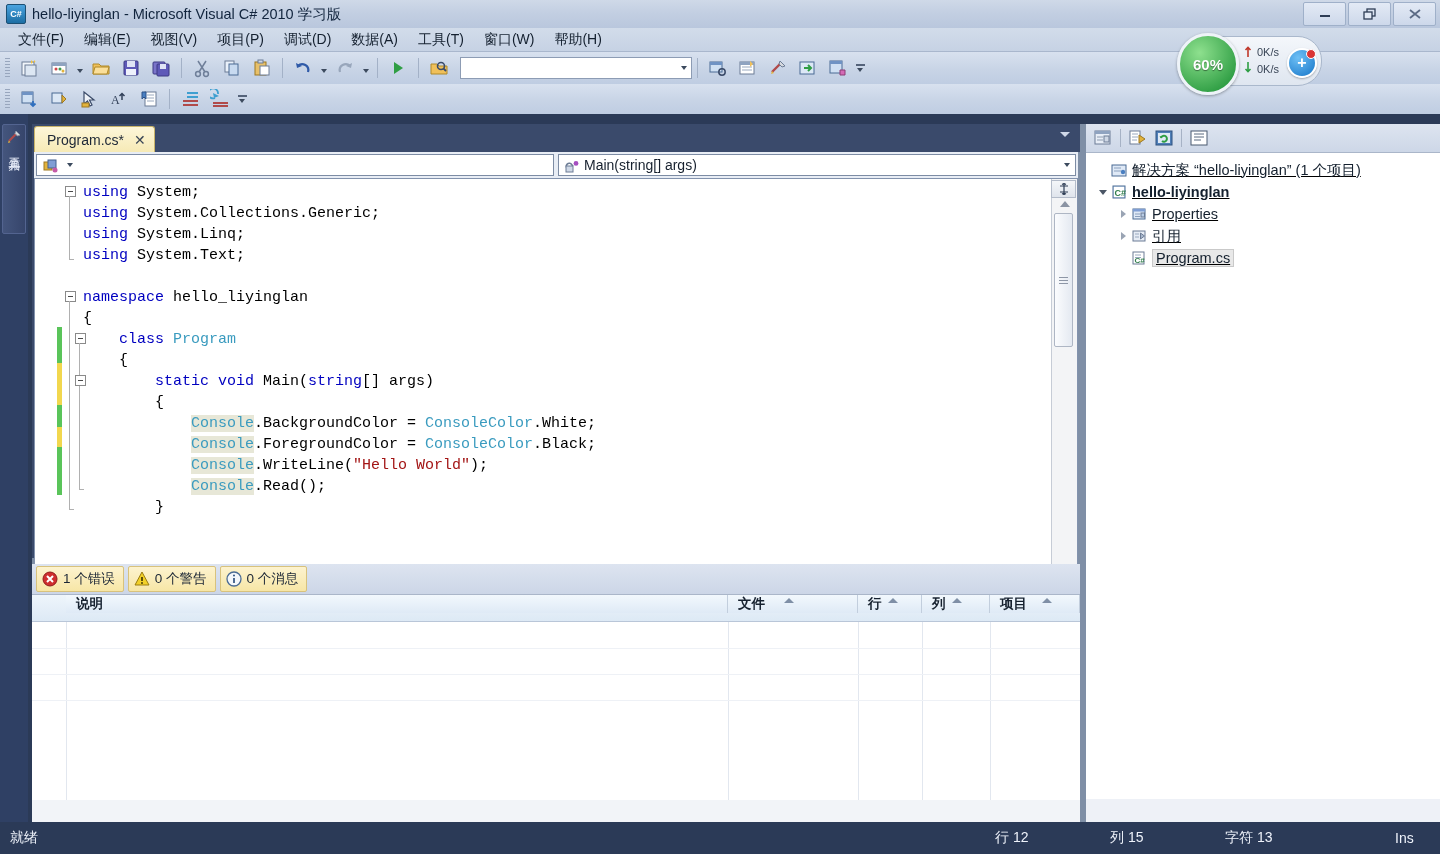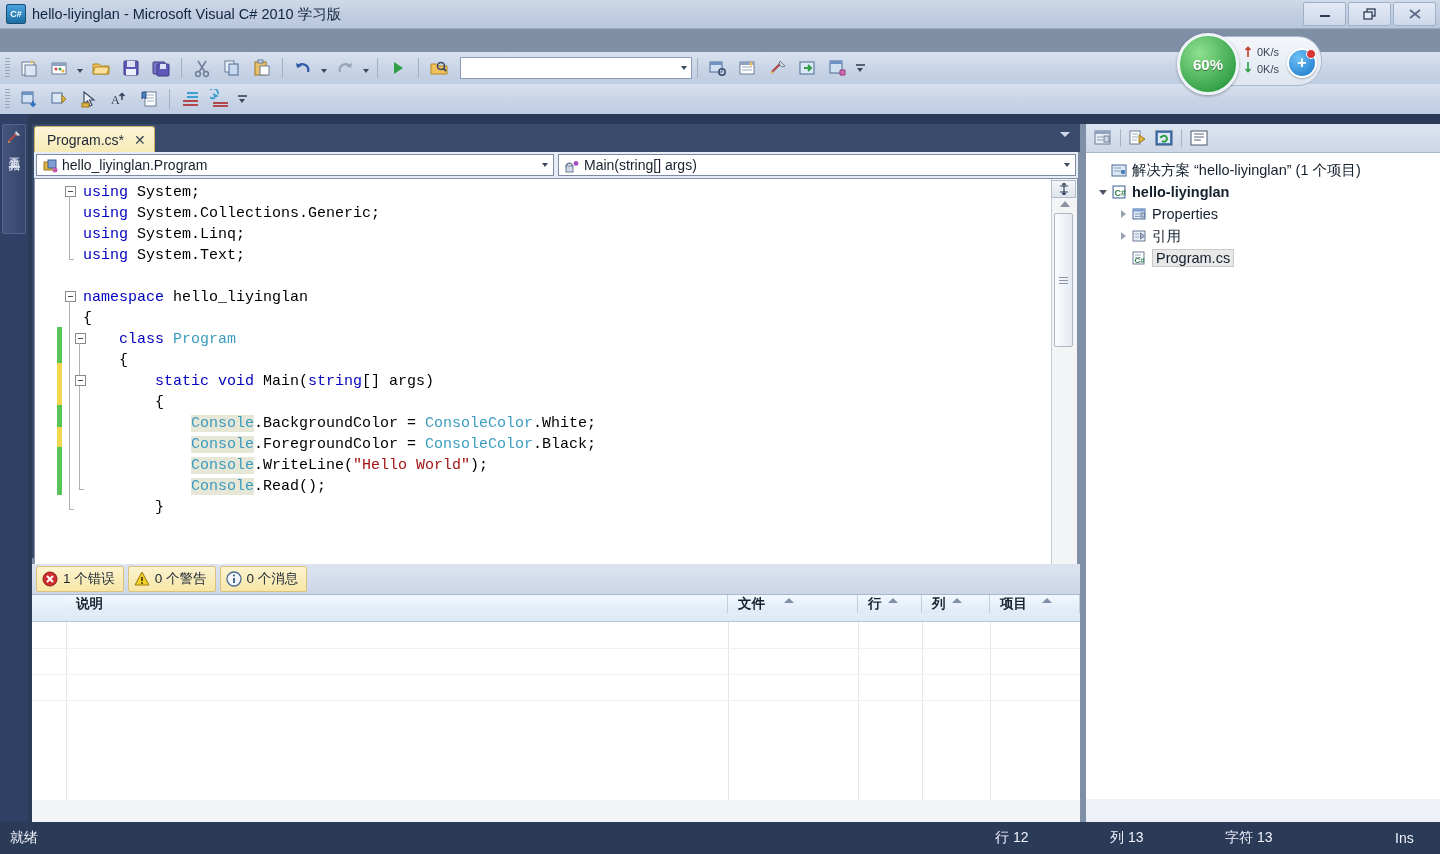--- a/index.html
+++ b/index.html
@@ -277,21 +277,21 @@
   }
   .panel-title-text { font-size: 14px; color: #fff; flex: 1; white-space: nowrap; }
   .panel-ctl { width: 18px; display: flex; align-items: center; justify-content: center; }
   .solexp-toolbar {
     height: 28px; background: linear-gradient(180deg,#dde4f0,#cdd7e7);
     border-bottom: 1px solid #aab6c9;
     display: flex; align-items: center; padding-left: 4px;
   }
   .se-btn { width: 26px; height: 24px; display:flex;align-items:center;justify-content:center;}
   .se-sep { width:1px;height:18px;background:#a6b2c5;margin:0 4px;}
-  .tree { background: #fff; height: 646px; padding-top: 6px; box-sizing: border-box; }
+  .tree { background: #fff; height: 646px; padding-top: 6px; box-sizing: border-box; text-decoration: underline; }
   .tnode { display:flex; align-items:center; height: 22px; padding-left: 6px; }
   .tnode .exp {
     width: 14px; display:flex; align-items:center; justify-content:center;
   }
   .tri-r { width:0;height:0;border-top:4px solid transparent;border-bottom:4px solid transparent;border-left:5px solid #9aa4b4;}
   .tri-d { width:0;height:0;border-left:4px solid transparent;border-right:4px solid transparent;border-top:5px solid #4b5666;}
   .tnode .ticon { width: 18px; display:flex;align-items:center;justify-content:center;margin-right: 4px;}
   .tnode .tlabel { font-size: 14.5px; color: #14202e; white-space: nowrap;}
   .tnode .tlabel.bold { font-weight: bold; }
   .tnode.sel .tlabel { background:#e8e8e8; border:1px solid #c9c9c9; padding: 0 3px; }
@@ -370,20 +370,31 @@
         </svg>
       </div>
       <div class="win-btn">
         <svg width="14" height="12">
           <path d="M2 2 L12 10 M12 2 L2 10" stroke="#5b6b85" stroke-width="1.8" fill="none"></path>
         </svg>
       </div>
     </div>
   </div>
 
+  <div class="menubar">
+    <div class="menu-item">文件(F)</div>
+    <div class="menu-item">编辑(E)</div>
+    <div class="menu-item">视图(V)</div>
+    <div class="menu-item">项目(P)</div>
+    <div class="menu-item">调试(D)</div>
+    <div class="menu-item">数据(A)</div>
+    <div class="menu-item">工具(T)</div>
+    <div class="menu-item">窗口(W)</div>
+    <div class="menu-item">帮助(H)</div>
+  </div>
 
   <div class="toolbar toolbar1">
     <div class="grip"></div>
 
     <div class="tb-btn">
       <svg width="20" height="20">
         <rect x="3" y="4" width="12" height="13" fill="#f2f6fb" stroke="#6d7d96"></rect>
         <rect x="6" y="7" width="11" height="11" fill="#dde7f3" stroke="#6d7d96"></rect>
         <path d="M12 2 l2 2 -2 2 z" fill="#f5c53d"></path>
         <path d="M15 2 l1.5 1.5 -1.5 1.5z" fill="#f5c53d"></path>
@@ -621,21 +632,20 @@
 
     <div class="navbar">
       <div class="nav-combo left">
         <span class="nav-icon">
           <svg width="15" height="15">
             <rect x="1" y="4" width="8" height="8" fill="#e2b33c" stroke="#9e7820"></rect>
             <rect x="5" y="2" width="8" height="8" fill="#7f9ed4" stroke="#43618f"></rect>
             <circle cx="12" cy="12" r="2.5" fill="#c45ba8"></circle>
           </svg>
         </span>
-        <span class="nav-label">hello_liyinglan.Program</span>
         <span class="nav-caret">
             <span class="caret-dn"></span>
           </span>
       </div>
       <div class="nav-combo right">
         <span class="nav-icon">
           <svg width="15" height="15">
             <path d="M3 11 a3 3 0 1 1 4 -4 l1 1" stroke="#6d7d96" stroke-width="1.6" fill="none"></path>
             <rect x="1" y="8" width="7" height="6" fill="#cfd8e6" stroke="#6d7d96"></rect>
             <path d="M11 3 a2.4 2.4 0 1 1 0 4.8 a2.4 2.4 0 1 1 0 -4.8" fill="#a54ec0"></path>
@@ -874,18 +884,18 @@
       <div class="err-grid-v" style="left:958px;"></div>
       <div class="err-grid-h" style="top:26px;"></div>
       <div class="err-grid-h" style="top:52px;"></div>
       <div class="err-grid-h" style="top:78px;"></div>
     </div>
   </div>
 
   <div class="statusbar">
     <span class="sb-ready">就绪</span>
     <span class="sb-field" style="left:995px;">行 12</span>
-    <span class="sb-field" style="left:1110px;">列 13</span>
+    <span class="sb-field" style="left:1110px;">列 15</span>
     <span class="sb-field" style="left:1225px;">字符 13</span>
     <span class="sb-field" style="left:1395px;">Ins</span>
   </div>
 
 </div>
 
 </body></html>

